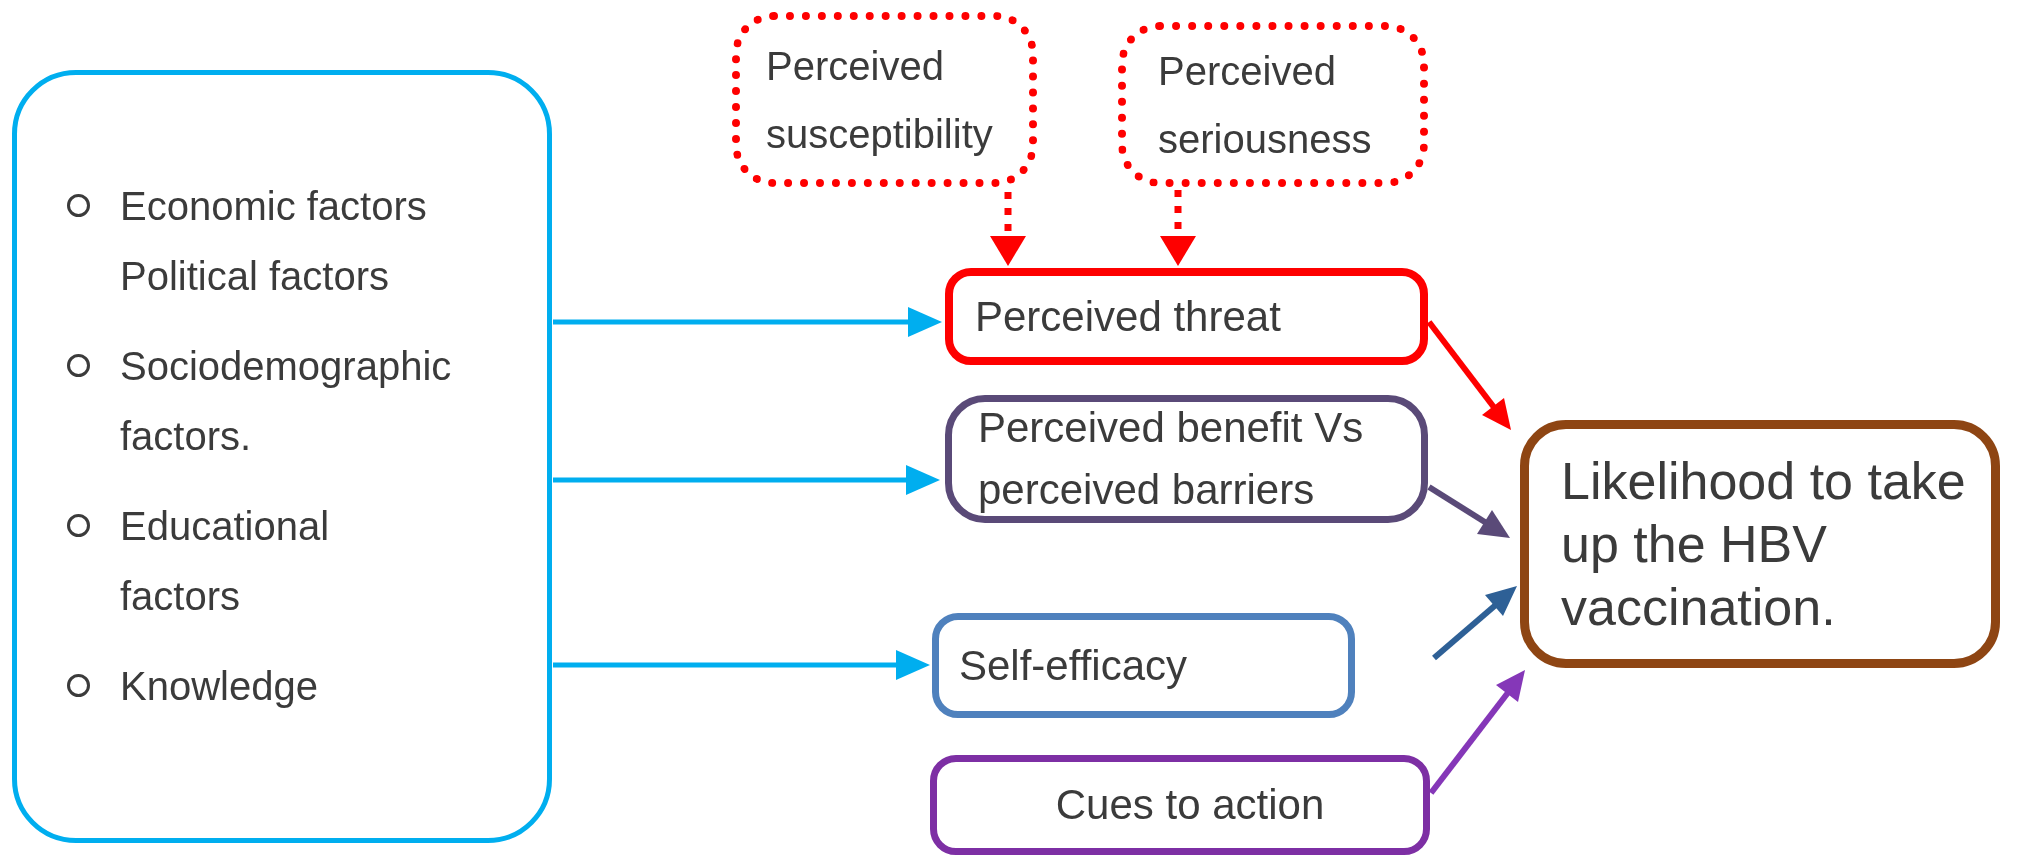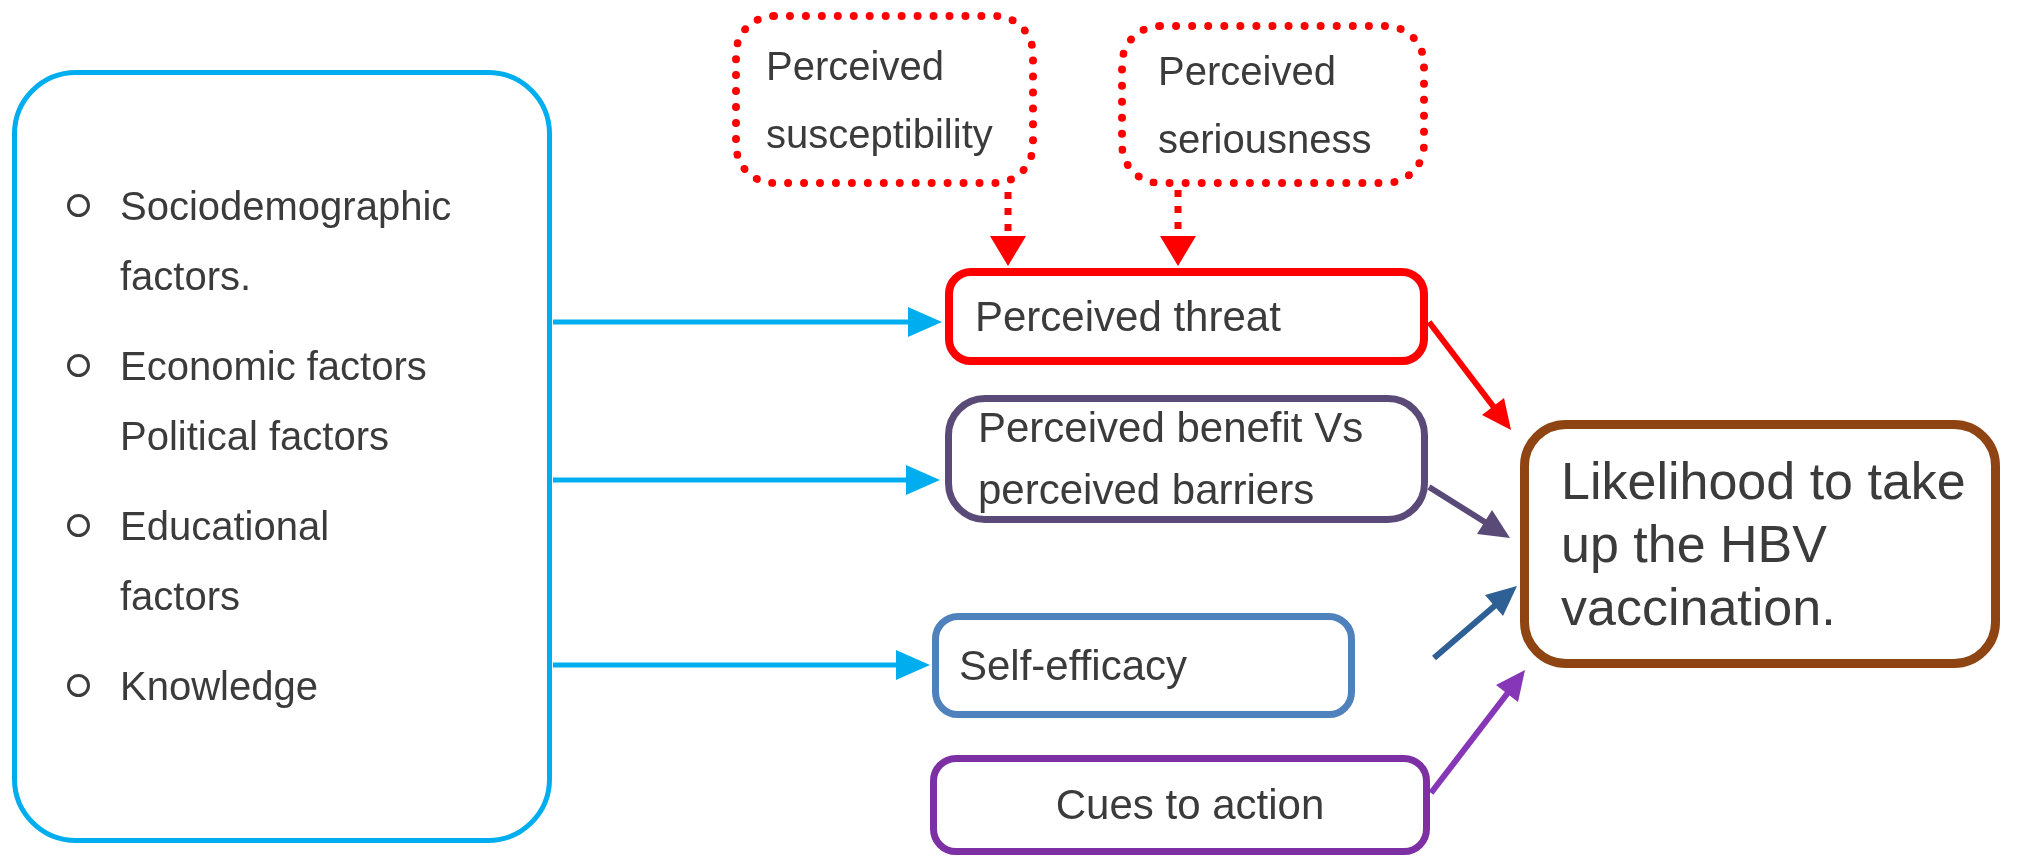--- a/index.html
+++ b/index.html
@@ -156,29 +156,29 @@
       <line class="stroke-violet" x1="1431" y1="793" x2="1510" y2="690" stroke-width="6"></line>
       <polygon class="fill-violet" points="1525,670 1518,702 1496,685"></polygon>
     </g>
   </svg>
 
   <div class="box" id="left-panel">
     <ul>
       <li>
         <span class="bullet"></span>
         <span class="li-text">
+          <span class="line">Economic factors</span>
+          <span class="line">Political factors</span>
+        </span>
+      </li>
+      <li>
+        <span class="bullet"></span>
+        <span class="li-text">
           <span class="line">Sociodemographic</span>
           <span class="line">factors.</span>
-        </span>
-      </li>
-      <li>
-        <span class="bullet"></span>
-        <span class="li-text">
-          <span class="line">Economic factors</span>
-          <span class="line">Political factors</span>
         </span>
       </li>
       <li>
         <span class="bullet"></span>
         <span class="li-text">
           <span class="line">Educational</span>
           <span class="line">factors</span>
         </span>
       </li>
       <li>

